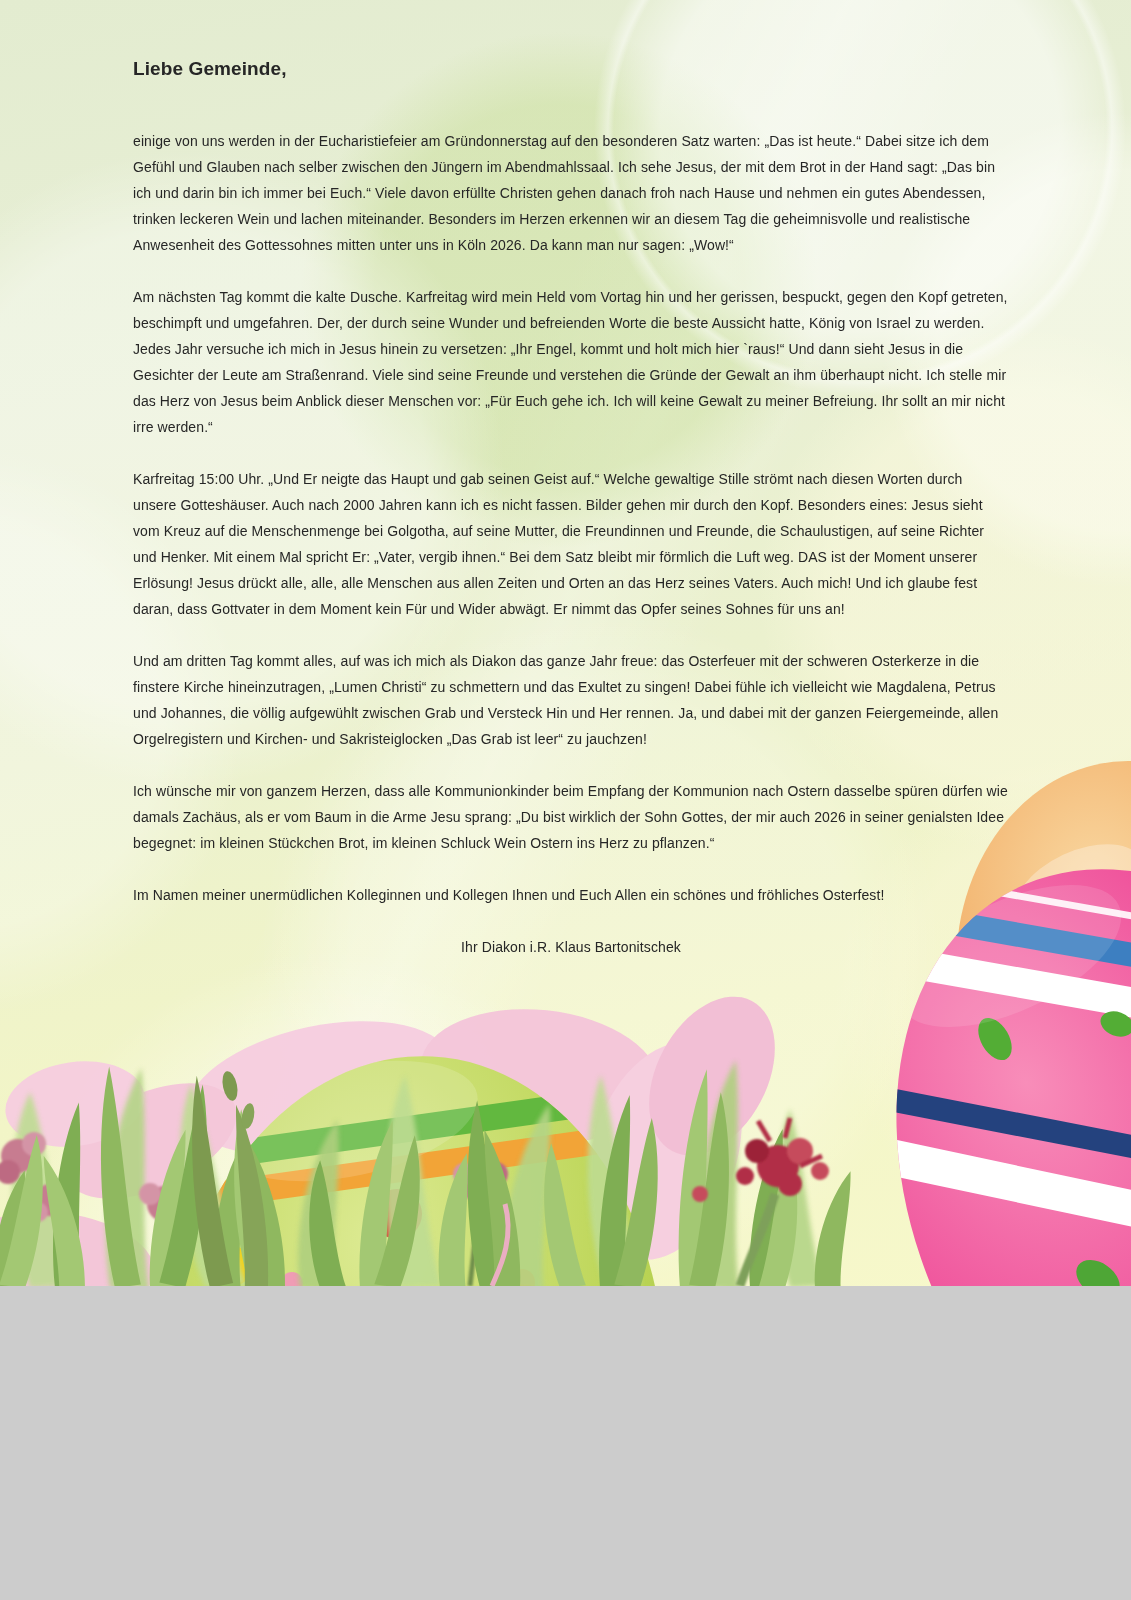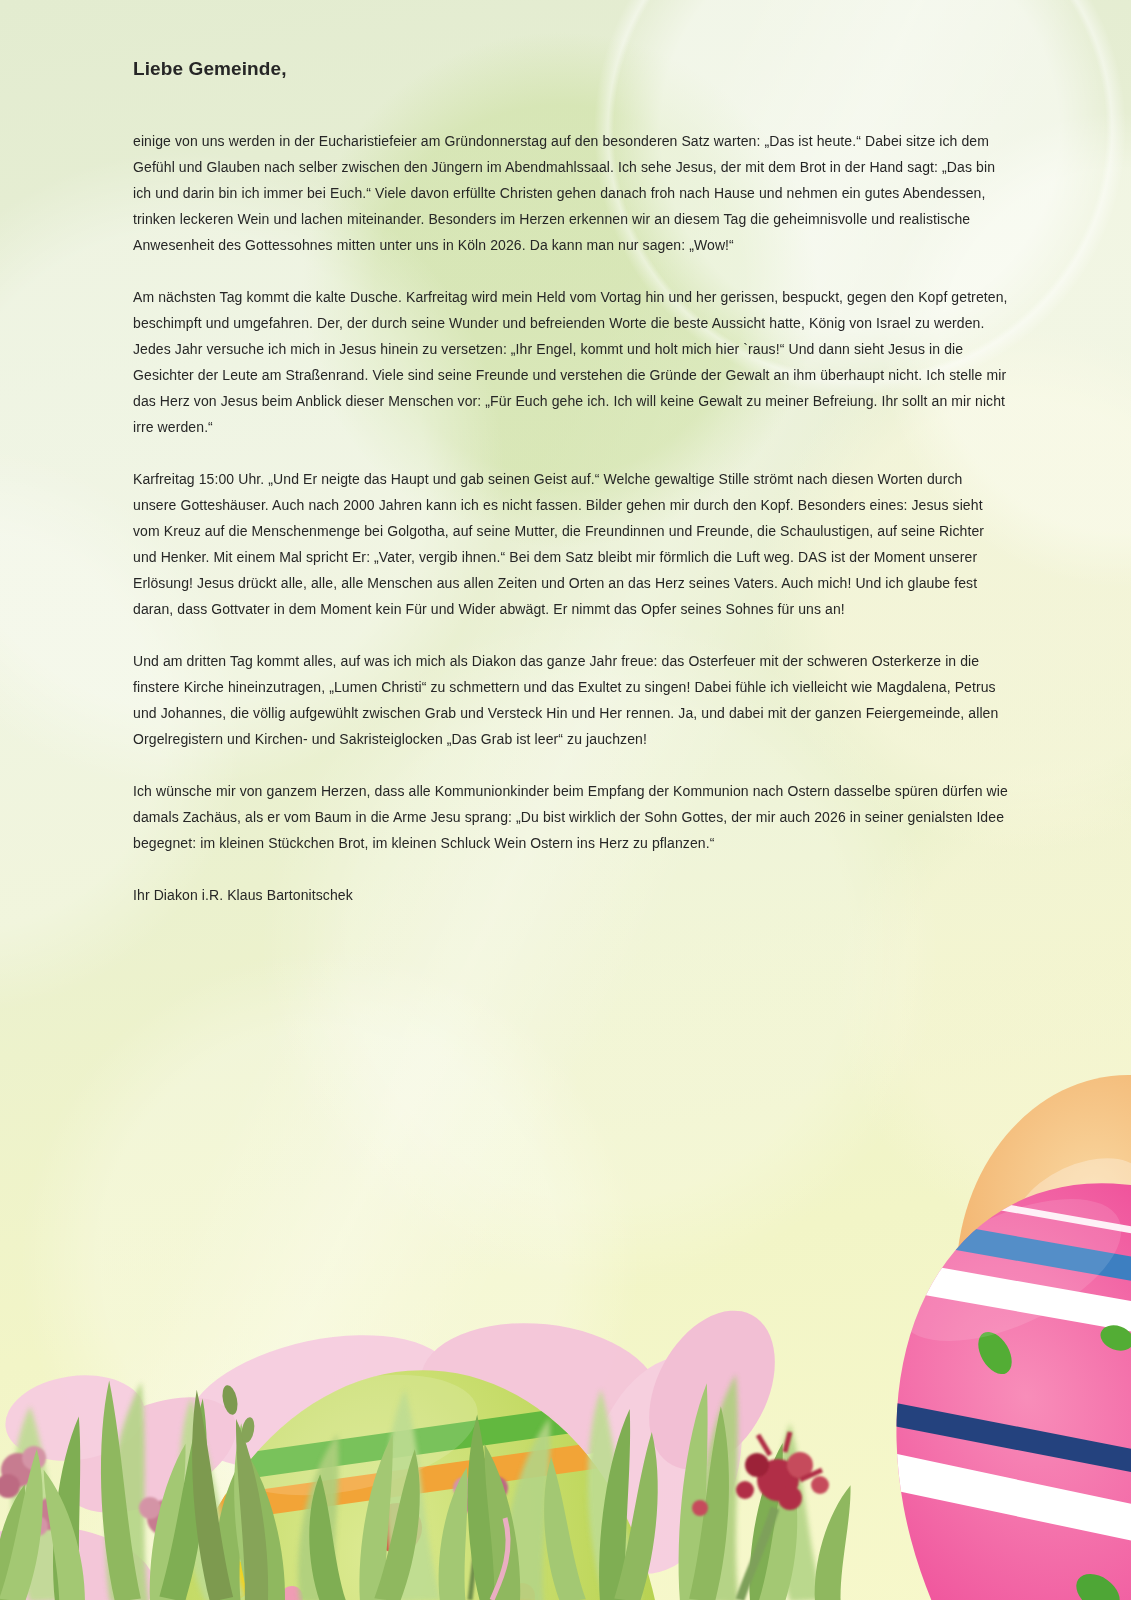--- a/index.html
+++ b/index.html
@@ -1,18 +1,18 @@
 <!DOCTYPE html>
 <html lang="de"><head>
 <meta charset="utf-8">
 <style>
   html,body{margin:0;padding:0;background:#cccccc;}
   .page{
     position:relative;
-    width:1131px;height:1600px;
+    width:1131px;height:1286px;
     margin:0 auto;
     overflow:hidden;
     font-family:"Liberation Sans","DejaVu Sans",sans-serif;
   }
   
   .bg{
     position:absolute;inset:0;z-index:0;
     background:
       radial-gradient(circle at 860px 130px, rgba(255,255,255,0) 246px, rgba(255,255,255,.45) 252px, rgba(255,255,255,0) 266px),
       radial-gradient(circle at 860px 130px, rgba(255,255,255,.50) 0 200px, rgba(255,255,255,0) 258px),
@@ -30,21 +30,21 @@
   .letter{
     position:absolute;left:133px;top:56px;width:876px;z-index:3;
     color:#262626;
   }
   .letter p{
     margin:0 0 26px 0;
     font-size:14px;line-height:26px;
     letter-spacing:.1px;
   }
   .letter p.salutation{font-weight:700;font-size:19px;margin-bottom:46px;}
-  .letter p.signature{margin-top:8px;margin-bottom:0;}
+  .letter p.signature{margin-top:8px;margin-bottom:0;text-align:center;}
   .deco{
     position:absolute;left:0;bottom:0;width:1131px;height:560px;z-index:1;
     display:block;
   }
 </style>
 </head>
 <body>
 
 <div class="page">
 
@@ -219,16 +219,17 @@
     </g>
   </svg>
 
   <div class="letter">
     <p class="salutation">Liebe Gemeinde,</p>
     <p>einige von uns werden in der Eucharistiefeier am Gründonnerstag auf den besonderen Satz warten: „Das ist heute.“ Dabei sitze ich dem Gefühl und Glauben nach selber zwischen den Jüngern im Abendmahlssaal. Ich sehe Jesus, der mit dem Brot in der Hand sagt: „Das bin ich und darin bin ich immer bei Euch.“ Viele davon erfüllte Christen gehen danach froh nach Hause und nehmen ein gutes Abendessen, trinken leckeren Wein und lachen miteinander. Besonders im Herzen erkennen wir an diesem Tag die geheimnisvolle und realistische Anwesenheit des Gottessohnes mitten unter uns in Köln 2026. Da kann man nur sagen: „Wow!“</p>
     <p>Am nächsten Tag kommt die kalte Dusche. Karfreitag wird mein Held vom Vortag hin und her gerissen, bespuckt, gegen den Kopf getreten, beschimpft und umgefahren. Der, der durch seine Wunder und befreienden Worte die beste Aussicht hatte, König von Israel zu werden. Jedes Jahr versuche ich mich in Jesus hinein zu versetzen: „Ihr Engel, kommt und holt mich hier `raus!“ Und dann sieht Jesus in die Gesichter der Leute am Straßenrand. Viele sind seine Freunde und verstehen die Gründe der Gewalt an ihm überhaupt nicht. Ich stelle mir das Herz von Jesus beim Anblick dieser Menschen vor: „Für Euch gehe ich. Ich will keine Gewalt zu meiner Befreiung. Ihr sollt an mir nicht irre werden.“</p>
     <p>Karfreitag 15:00 Uhr. „Und Er neigte das Haupt und gab seinen Geist auf.“  Welche gewaltige Stille strömt nach diesen Worten durch unsere Gotteshäuser. Auch nach 2000 Jahren kann ich es nicht fassen. Bilder gehen mir durch den Kopf. Besonders eines: Jesus sieht vom Kreuz auf die Menschenmenge bei Golgotha, auf seine Mutter, die Freundinnen und Freunde, die Schaulustigen, auf seine Richter und Henker. Mit einem Mal spricht Er: „Vater, vergib ihnen.“ Bei dem Satz bleibt mir förmlich die Luft weg. DAS ist der Moment unserer Erlösung! Jesus drückt alle, alle, alle Menschen aus allen Zeiten und Orten an das Herz seines Vaters. Auch mich! Und ich glaube fest daran, dass Gottvater in dem Moment kein Für und Wider abwägt. Er nimmt das Opfer seines Sohnes für uns an!</p>
     <p>Und am dritten Tag kommt alles, auf was ich mich als Diakon das ganze Jahr freue: das Osterfeuer mit der schweren Osterkerze in die finstere Kirche hineinzutragen, „Lumen Christi“ zu schmettern und das Exultet zu singen! Dabei fühle ich vielleicht wie Magdalena, Petrus und Johannes, die völlig aufgewühlt zwischen Grab und Versteck Hin und Her rennen. Ja, und dabei mit der ganzen Feiergemeinde, allen Orgelregistern und Kirchen- und Sakristeiglocken „Das Grab ist leer“ zu jauchzen!</p>
     <p>Ich wünsche mir von ganzem Herzen, dass alle Kommunionkinder beim Empfang der Kommunion nach Ostern dasselbe spüren dürfen wie damals Zachäus, als er vom Baum in die Arme Jesu sprang: „Du bist wirklich der Sohn Gottes, der mir auch 2026 in seiner genialsten Idee begegnet: im kleinen Stückchen Brot, im kleinen Schluck Wein Ostern ins Herz zu pflanzen.“</p>
+    <p>Im Namen meiner unermüdlichen Kolleginnen und Kollegen Ihnen und Euch Allen ein schönes und fröhliches Osterfest!</p>
     <p class="signature">Ihr Diakon i.R. Klaus Bartonitschek</p>
   </div>
 
 </div>
 
 </body></html>

